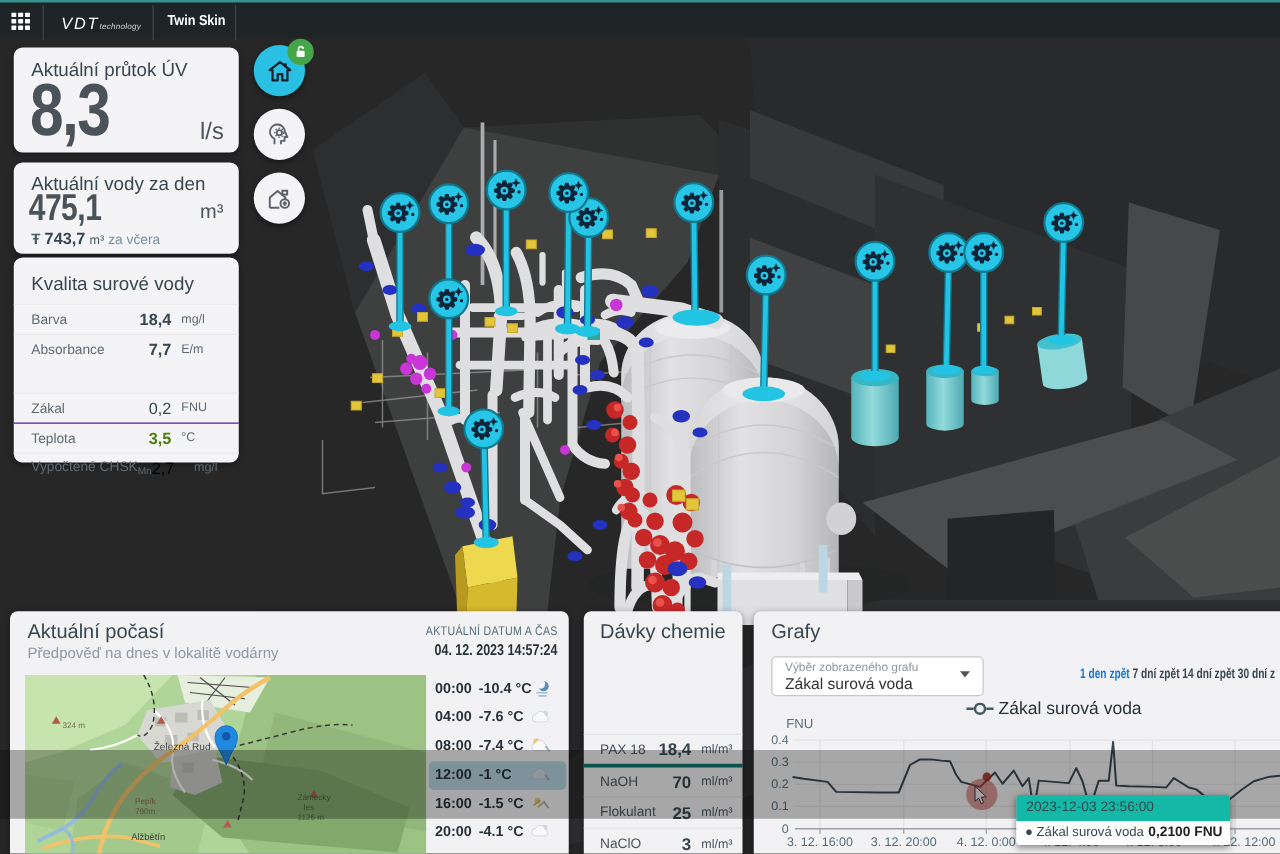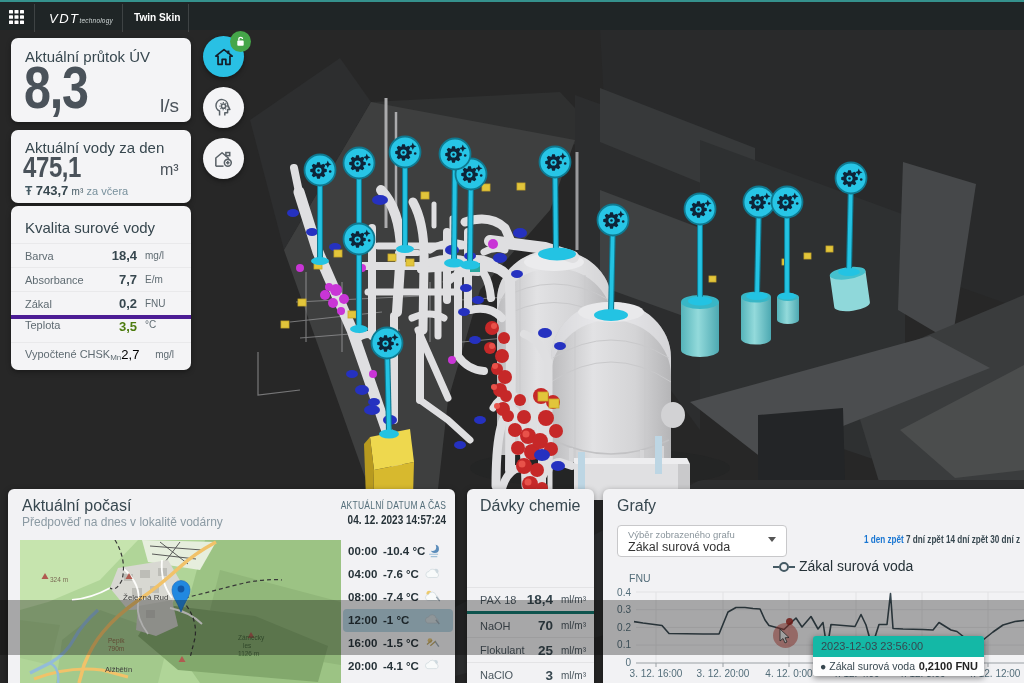--- a/index.html
+++ b/index.html
@@ -378,26 +378,26 @@
     <div style="display:flex;align-items:center;height:23px;padding:0 14px;border-top:1px solid #e9e9eb;">
       <span style="font-size:11px;color:#5f6b72;flex:1;white-space:nowrap;">Barva</span>
           <span style="font-size:13px;font-weight:bold;color:#37474f;width:38px;text-align:right;">18,4</span>
           <span style="font-size:10px;color:#5f6b72;width:32px;text-align:left;margin-left:8px;">mg/l</span>
     </div>
     <div style="display:flex;align-items:center;height:23px;padding:0 14px;border-top:1px solid #e9e9eb;">
       <span style="font-size:11px;color:#5f6b72;flex:1;white-space:nowrap;">Absorbance</span>
           <span style="font-size:13px;font-weight:bold;color:#37474f;width:38px;text-align:right;">7,7</span>
           <span style="font-size:10px;color:#5f6b72;width:32px;text-align:left;margin-left:8px;">E/m</span>
     </div>
-    <div style="display:flex;align-items:center;height:23px;padding:0 14px;border-top:1px solid #e9e9eb;">
+    <div style="display:flex;align-items:center;height:23px;padding:0 14px;border-top:1px solid #e9e9eb;margin-top:23px;">
       <span style="font-size:11px;color:#5f6b72;flex:1;white-space:nowrap;">Zákal</span>
-          <span style="font-size:13px;font-weight:bold;color:#37474f;width:38px;text-align:right;">0,2</span>
+          <span style="font-size:13px;font-weight:normal;color:#37474f;width:38px;text-align:right;">0,2</span>
           <span style="font-size:10px;color:#5f6b72;width:32px;text-align:left;margin-left:8px;">FNU</span>
     </div>
-    <div style="display:flex;height:23px;padding:0 14px;border-top:4px solid #4c1d95;">
+    <div style="display:flex;align-items:center;height:23px;padding:0 14px;border-top:1px solid #4c1d95;">
       <span style="font-size:11px;color:#5f6b72;flex:1;white-space:nowrap;">Teplota</span>
           <span style="font-size:13px;font-weight:bold;color:#4d7c0f;width:38px;text-align:right;">3,5</span>
           <span style="font-size:10px;color:#5f6b72;width:32px;text-align:left;margin-left:8px;">°C</span>
     </div>
     <div style="display:flex;align-items:center;height:23px;padding:0 14px;border-top:1px solid #e9e9eb;">
       <span style="font-size:11px;color:#5f6b72;flex:1;white-space:nowrap;">Vypočtené CHSK<span style="font-size:8px;vertical-align:-2px;">Mn</span></span>
           <span style="font-size:13px;font-weight:normal;color:#000000;width:38px;text-align:left;">2,7</span>
           <span style="font-size:10px;color:#5f6b72;width:32px;text-align:left;margin-left:8px;">mg/l</span>
     </div>
   </div>

